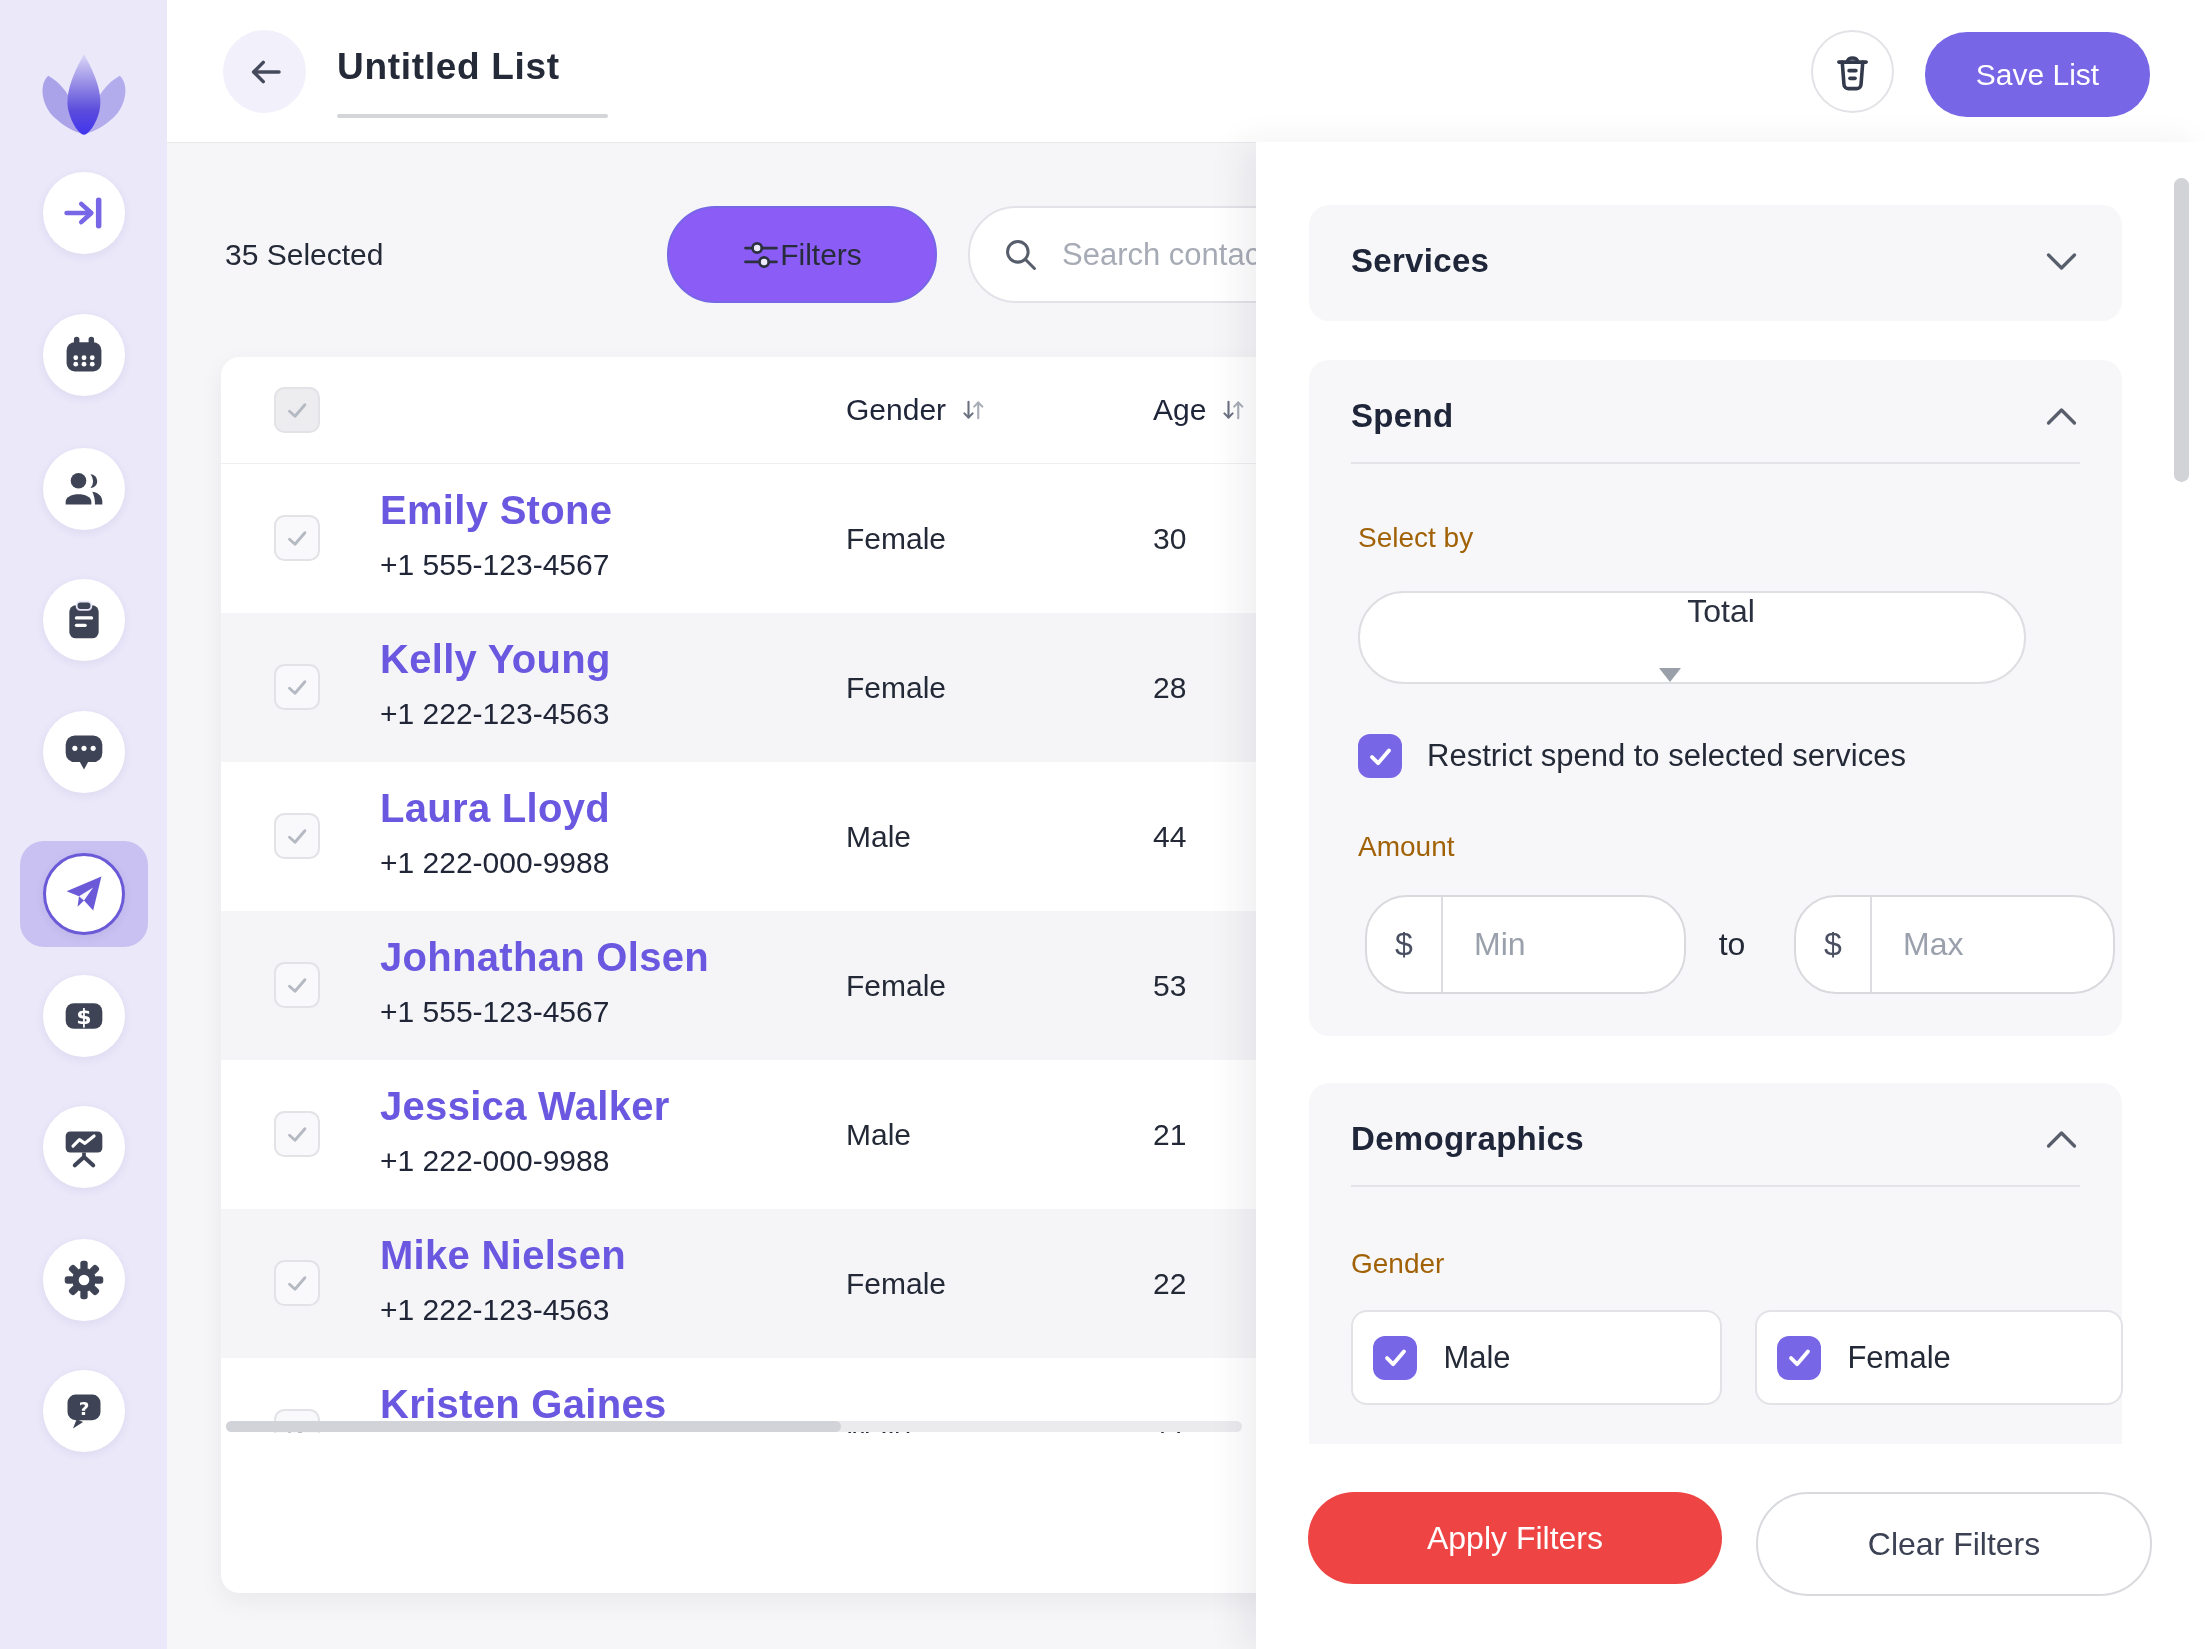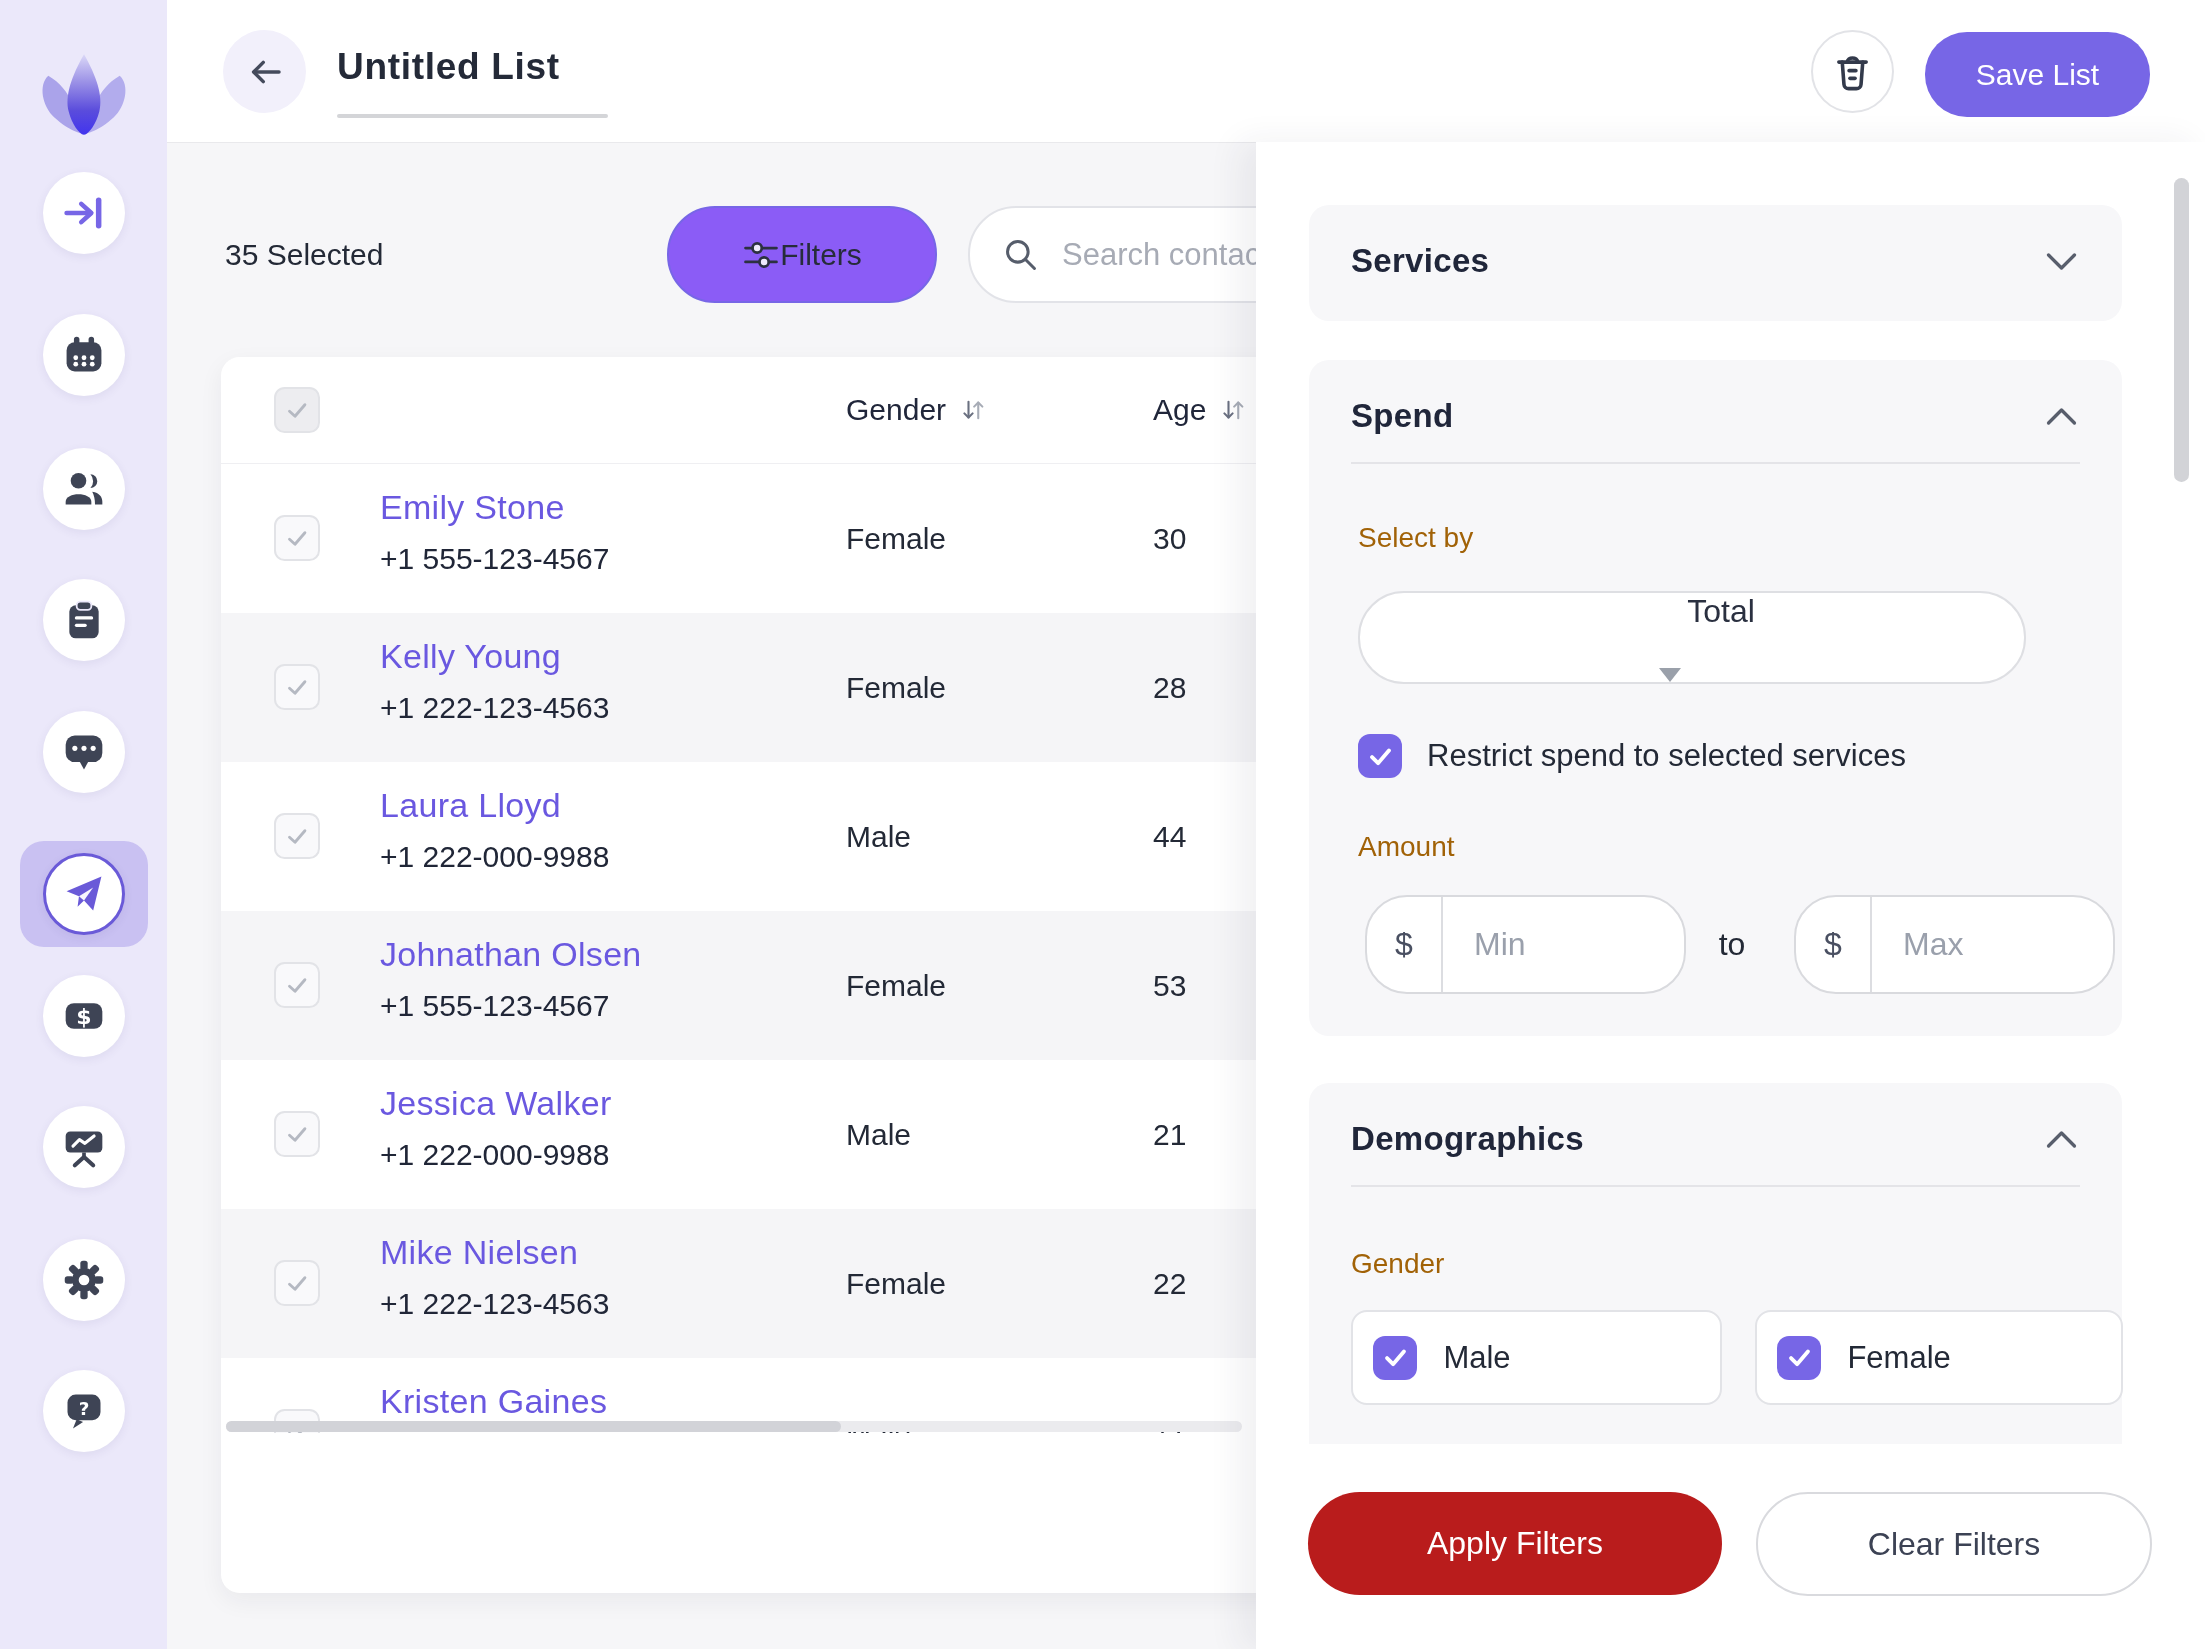--- a/index.html
+++ b/index.html
@@ -48,21 +48,21 @@
   .thead{position:relative;height:106px;border-bottom:1.3px solid #efeff2;}
   .th{position:absolute;top:0;height:106px;line-height:106px;font-size:30px;color:#20263a;font-weight:500;
     display:flex;align-items:center;gap:12px;}
   .row{position:relative;height:149px;}
   .row.alt{background:#f5f5f7;}
   .cb{position:absolute;width:46px;height:46px;border-radius:10.6px;background:#f4f4f7;border:2px solid #e2e3e7;
     box-sizing:border-box;display:flex;align-items:center;justify-content:center;}
   .thead .cb{left:53px;top:30px;background:#ededf0;}
   .row .cb{left:53px;top:51px;background:#f9f9fb;}
   .contact-cell{position:absolute;left:159px;top:24px;}
-  .contact-name{font-size:34px;font-weight:400;color:#6a58e0;letter-spacing:0.3px;}
+  .contact-name{font-size:40px;font-weight:700;color:#6a58e0;letter-spacing:0.3px;}
   .contact-phone{font-size:30px;color:#202637;margin-top:14.5px;}
   .gender-cell{position:absolute;left:625px;top:0;height:149px;line-height:149px;font-size:30px;color:#232936;}
   .age-cell{position:absolute;left:932px;top:0;height:149px;line-height:149px;font-size:30px;color:#232936;}
   .hscroll-track{position:absolute;left:5.3px;top:1064px;width:1016px;height:11.2px;border-radius:6px;background:#ebebee;z-index:5;}
   .hscroll-thumb{position:absolute;left:0;top:0;width:615px;height:11.2px;border-radius:6px;background:#d2d3d8;}
   .sort-icon{display:inline-flex;}
   
   .fab-ghost{position:absolute;left:1064px;top:1332px;width:79px;height:79px;border-radius:50%;
     background:#ffffff;border:2.6px solid #c8c9cf;box-sizing:border-box;}
   .fab-purple{position:absolute;left:1094px;top:1407px;width:112px;height:112px;border-radius:50%;background:#7766e6;}
@@ -98,21 +98,21 @@
   .amt-to{position:absolute;left:401px;top:0;width:44px;height:99px;line-height:99px;text-align:center;
     font-size:32px;color:#232936;}
   .gender-tiles{position:absolute;left:0;top:227px;width:100%;}
   .gtile{position:absolute;top:0;height:95px;background:#ffffff;border:2px solid #e2e3e7;border-radius:16px;
     box-sizing:border-box;display:flex;align-items:center;gap:26.4px;padding-left:20px;}
   .gtile-label{font-size:31px;color:#232936;}
   .gtile-m{left:42px;width:371px;}
   .gtile-f{left:446px;width:368px;}
   .gtile-row2{top:333px;height:95px;}
   .panel-footer{position:absolute;left:0;top:1302px;width:100%;height:206px;background:#ffffff;z-index:5;}
-  .apply-btn{position:absolute;left:52px;top:48px;width:414px;height:103px;border-radius:52px;background:#b91c1c;
+  .apply-btn{position:absolute;left:52px;top:48px;width:414px;height:92px;border-radius:52px;background:#ef4444;
     color:#ffffff;font-size:32px;display:flex;align-items:center;justify-content:center;border:none;}
   .clear-btn{position:absolute;left:500px;top:48px;width:396px;height:104px;border-radius:52px;background:#ffffff;
     color:#3c4254;font-size:32px;display:flex;align-items:center;justify-content:center;
     border:2px solid #d9dade;box-sizing:border-box;}
   .vscroll{position:absolute;left:918px;top:36px;width:14.5px;height:304px;border-radius:7.3px;background:#d2d3d7;}
 </style>
 </head>
 <body>
 
 <div class="sidebar">

